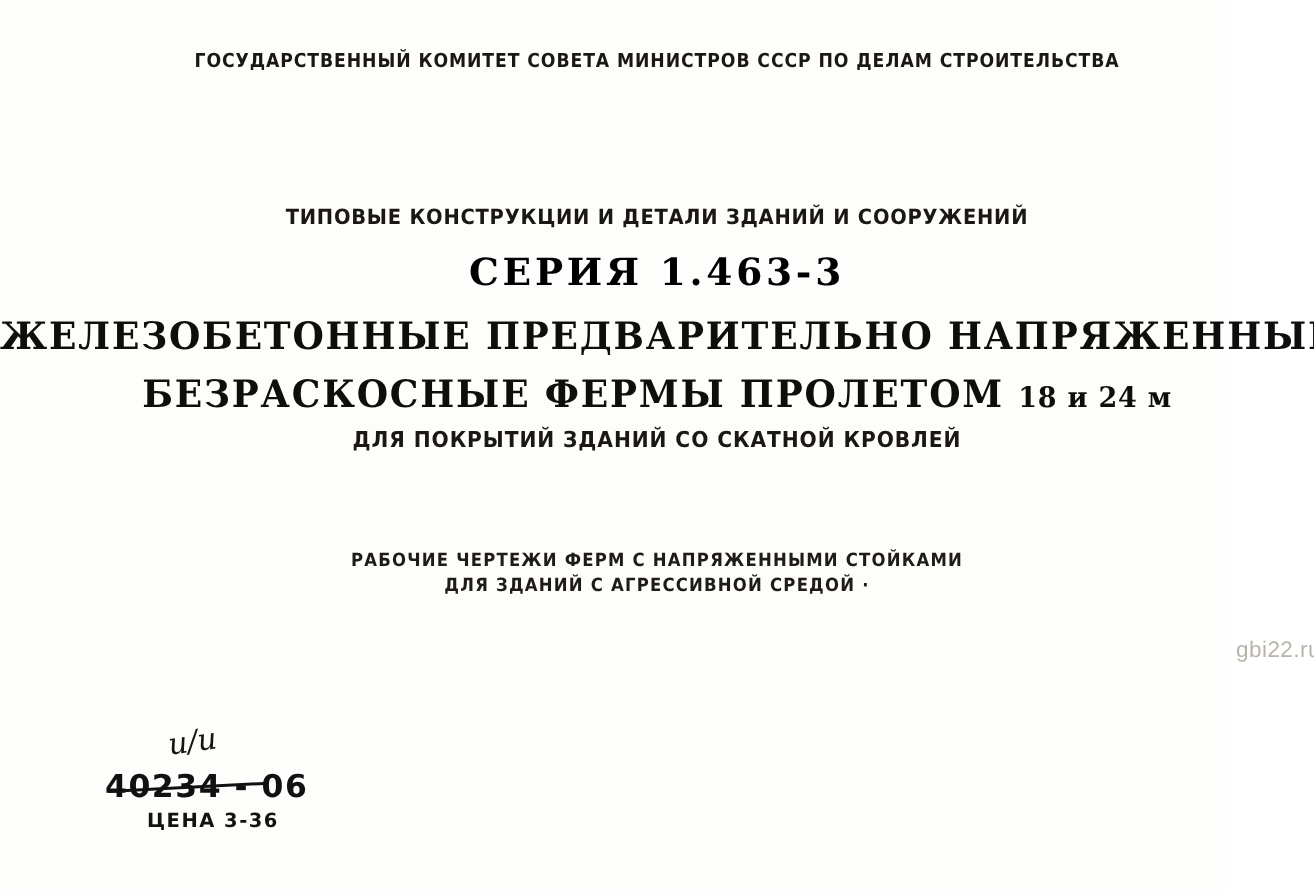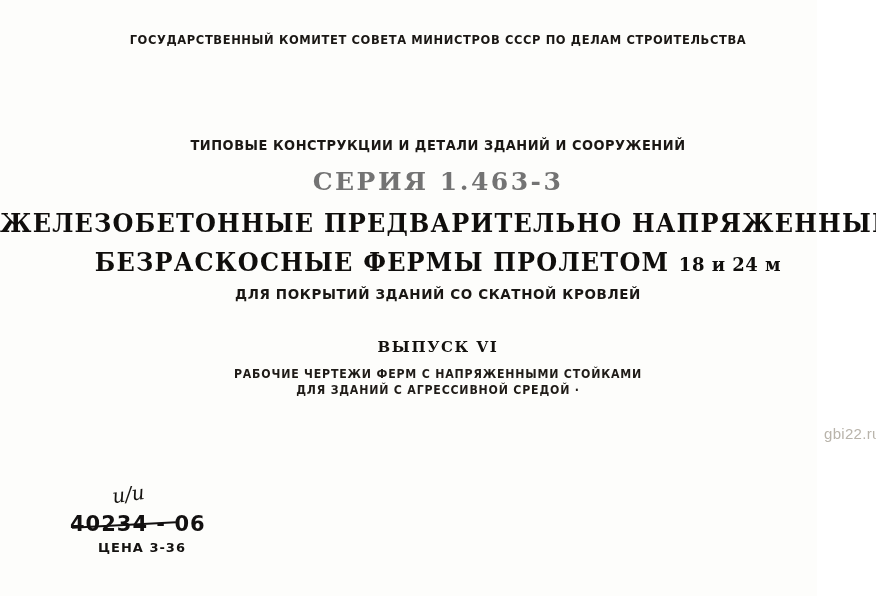--- a/index.html
+++ b/index.html
@@ -55,21 +55,21 @@
   .series {
     position: absolute;
     top: 167px;
     left: 0;
     width: 876px;
     text-align: center;
     font-family: "DejaVu Serif", serif;
     font-size: 25px;
     font-weight: 700;
     letter-spacing: 2.5px;
-    color: #737373;
+    color: #000000;
   }
 
   .main-title-1 {
     position: absolute;
     top: 209px;
     left: 0;
     width: 876px;
     text-align: center;
     font-family: "DejaVu Serif", serif;
     font-size: 24px;
@@ -210,21 +210,20 @@
 
   <div class="main-title-1 line">ЖЕЛЕЗОБЕТОННЫЕ  ПРЕДВАРИТЕЛЬНО  НАПРЯЖЕННЫЕ</div>
 
   <div class="main-title-2 line">
     <span>БЕЗРАСКОСНЫЕ  ФЕРМЫ ПРОЛЕТОМ</span>
     <span class="small-units">18 и 24 м</span>
   </div>
 
   <div class="subtitle-purpose line">ДЛЯ ПОКРЫТИЙ ЗДАНИЙ СО СКАТНОЙ КРОВЛЕЙ</div>
 
-  <div class="issue line">ВЫПУСК VI</div>
 
   <div class="desc">
     <div class="line">РАБОЧИЕ ЧЕРТЕЖИ  ФЕРМ  С НАПРЯЖЕННЫМИ  СТОЙКАМИ</div>
     <div class="line">ДЛЯ  ЗДАНИЙ  С  АГРЕССИВНОЙ СРЕДОЙ ·</div>
   </div>
 
   <div class="watermark">gbi22.ru</div>
 
   <div class="stamp">
     <div class="stamp-scribble">и/и</div>

